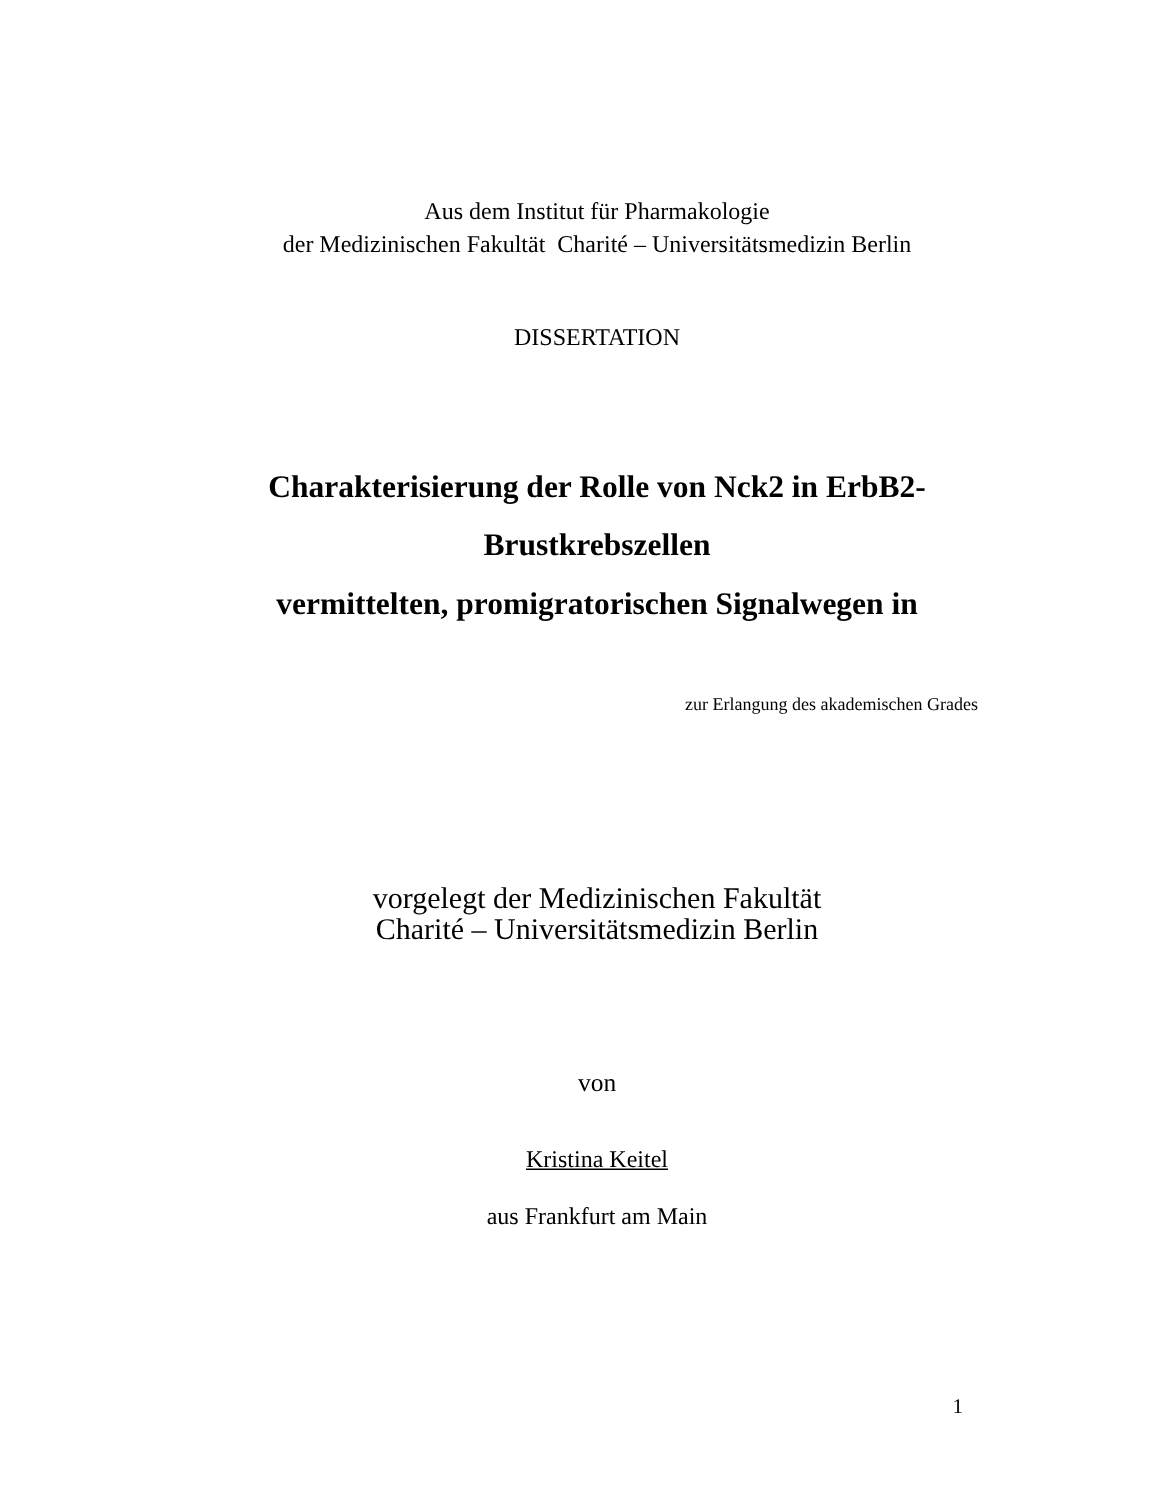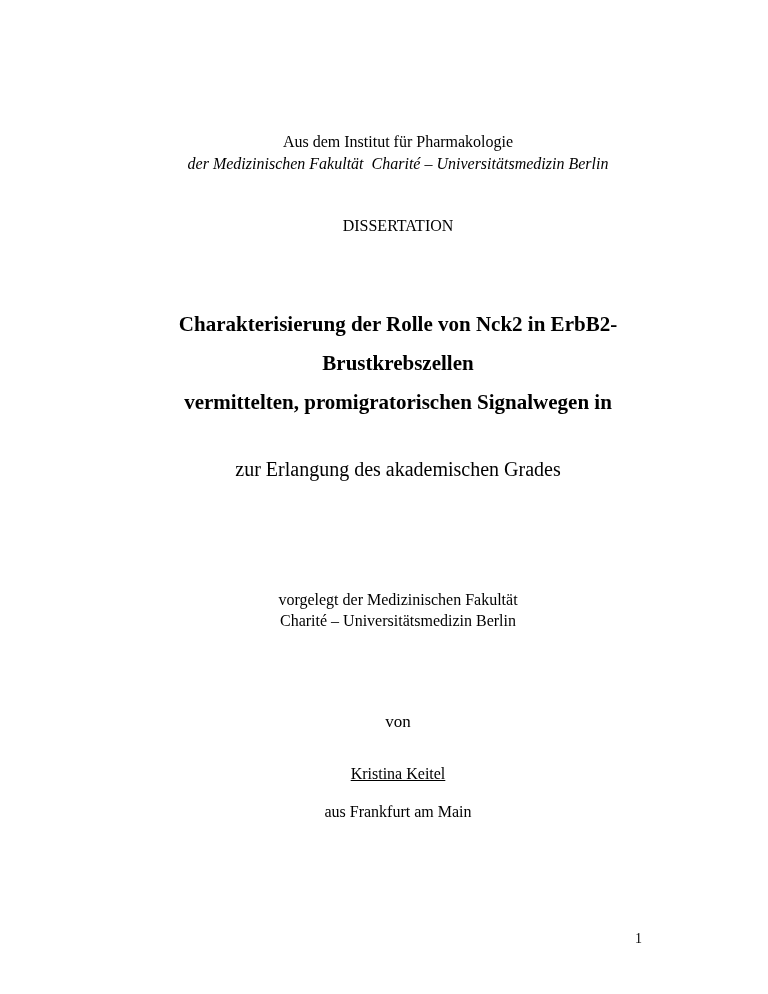--- a/index.html
+++ b/index.html
@@ -27,44 +27,45 @@
     bottom: 0;
     text-align: center;
   }
   .block { position: absolute; left: 0; right: 0; text-align: center; }
 
   .institute {
     top: 131px;
     font-size: 16px;
     line-height: 22px;
   }
-  .institute .line2 { white-space: pre-wrap; font-style: italic; }
+  .institute .line2 { white-space: pre-wrap; }
 
   .dissertation {
     top: 216px;
     font-size: 16px;
     line-height: 20px;
   }
 
   .title {
     top: 305px;
     font-size: 21px;
     font-weight: bold;
     line-height: 39px;
   }
 
   .degree {
     top: 459px;
-    font-size: 20px;
+    font-size: 12px;
     line-height: 21px;
+    text-align: right;
   }
 
   .submitted {
     top: 589px;
-    font-size: 16px;
+    font-size: 20px;
     line-height: 21px;
   }
 
   .by-label {
     top: 712px;
     font-size: 17px;
     line-height: 20px;
   }
 
   .author {

